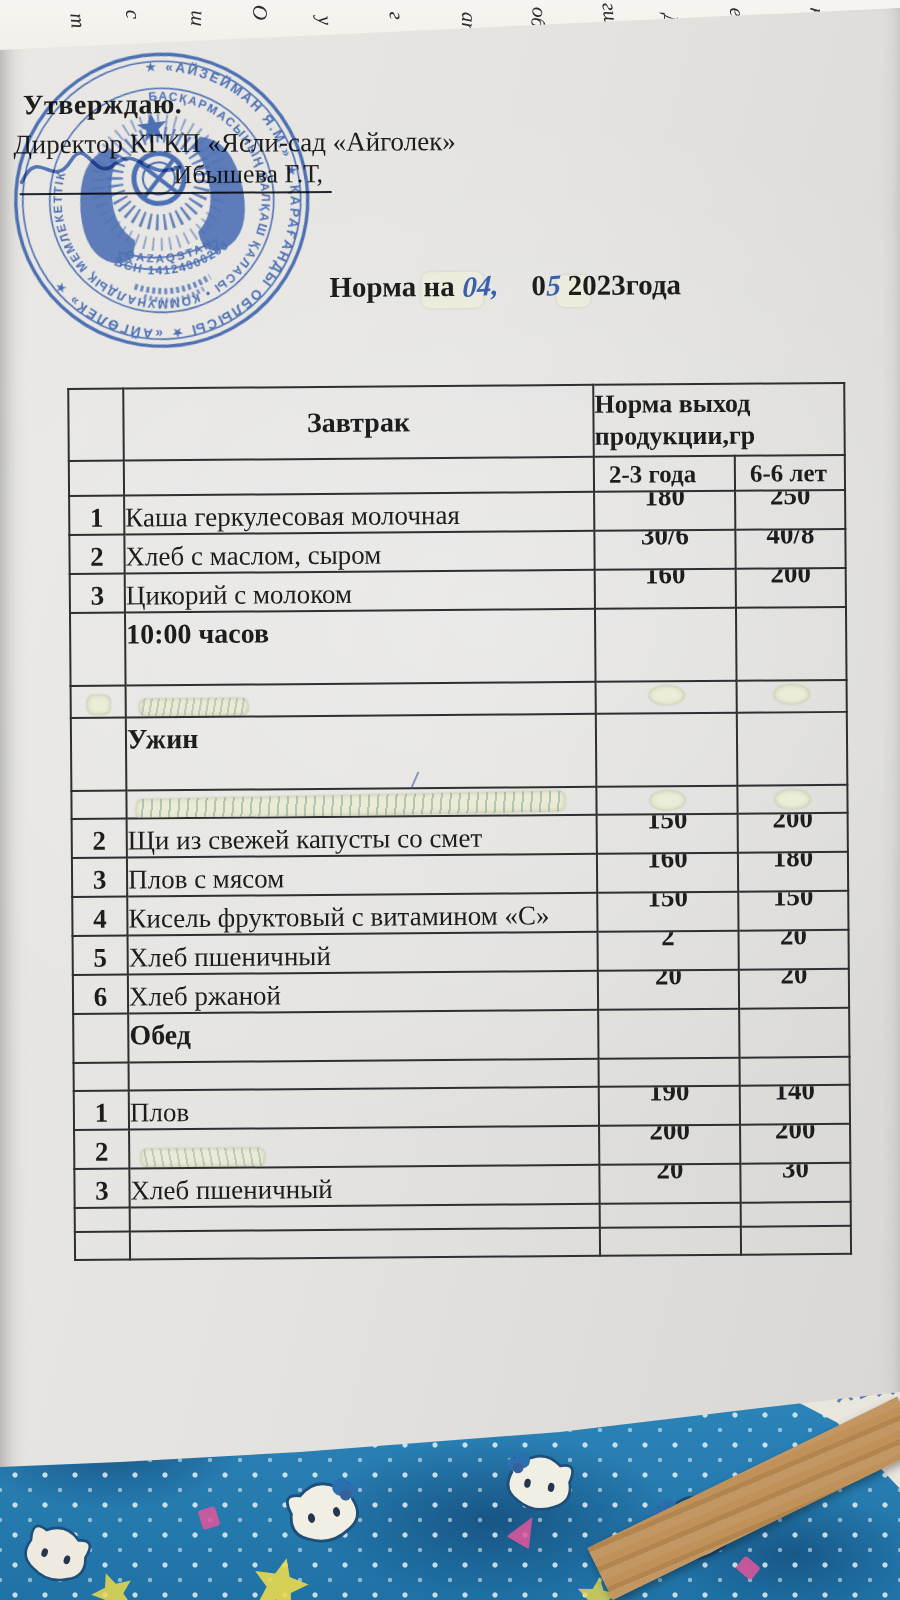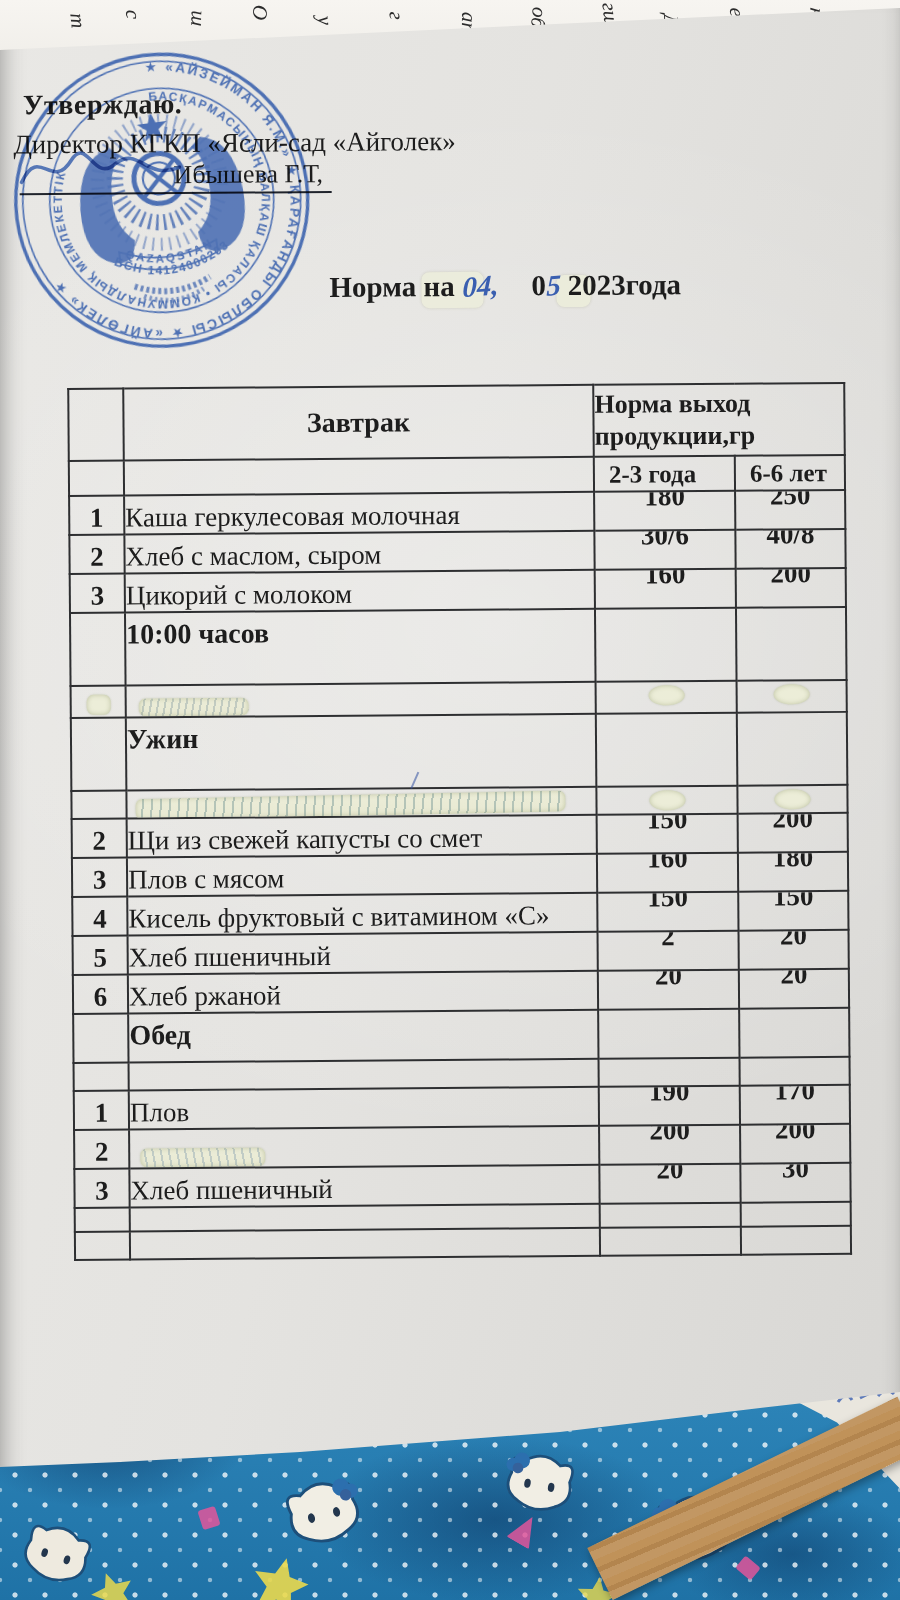--- a/index.html
+++ b/index.html
@@ -324,21 +324,21 @@
             <tr class="r-empty-md">
               <td class="c-num"></td>
               <td class="c-name"></td>
               <td class="c-val"></td>
               <td class="c-val"></td>
             </tr>
             <tr class="r-item">
               <td class="c-num">1</td>
               <td class="c-name"><span>Плов</span></td>
               <td class="c-val"><span class="vshift">190</span></td>
-              <td class="c-val"><span class="vshift">170</span></td>
+              <td class="c-val"><span class="vshift">140</span></td>
             </tr>
             <tr class="r-item">
               <td class="c-num">2</td>
               <td class="c-name">
                 <div class="sm sm-med"></div>
               </td>
               <td class="c-val"><span class="vshift">200</span></td>
               <td class="c-val"><span class="vshift">200</span></td>
             </tr>
             <tr class="r-item">

